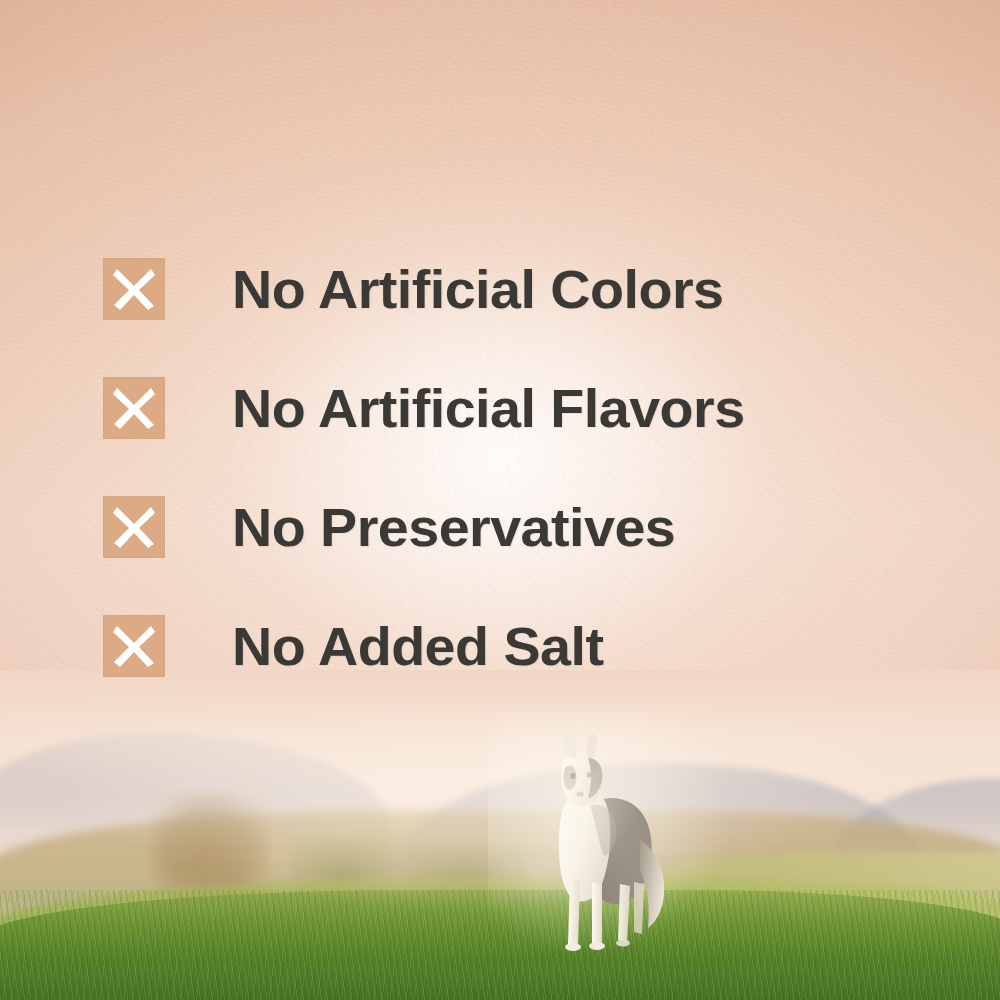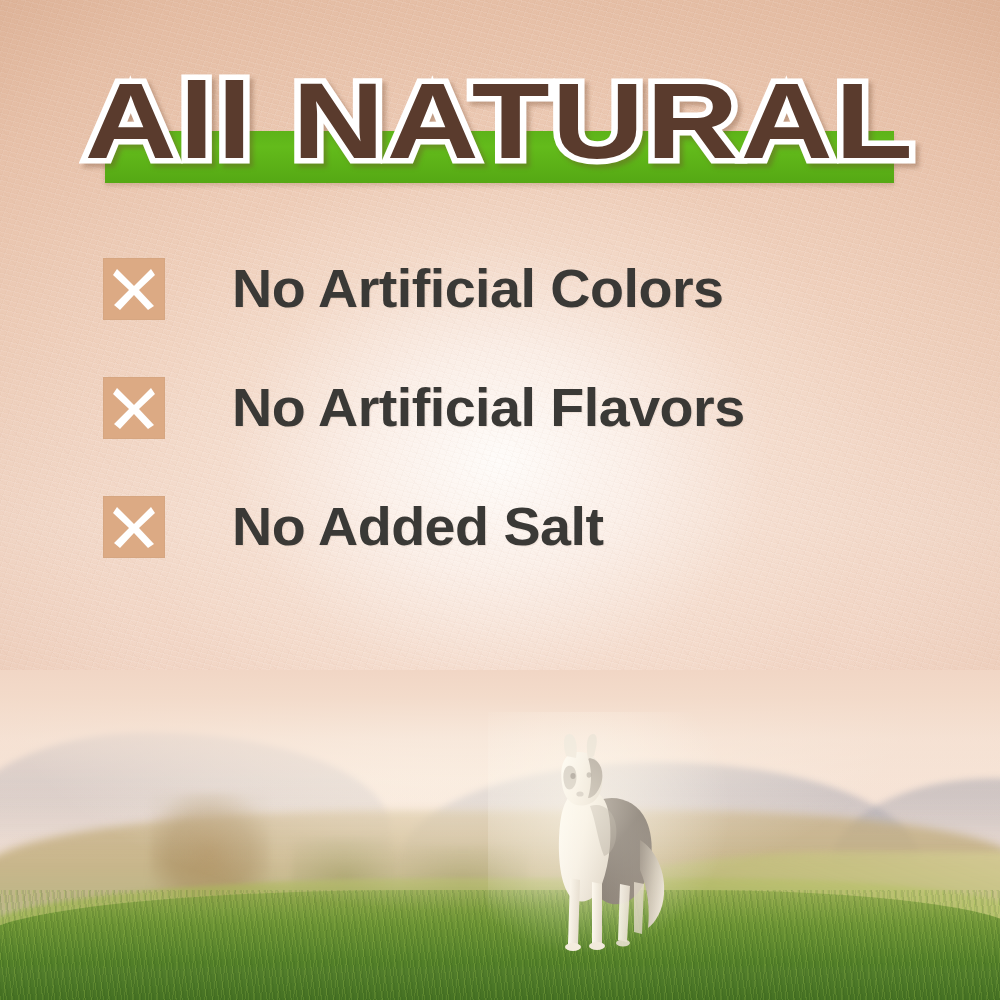--- a/index.html
+++ b/index.html
@@ -111,21 +111,21 @@
 
   
   .benefits {
     position: absolute;
     left: 103px;
     top: 258px;
     width: 820px;
   }
   .benefit-row {
     display: flex;
-    align-items: flex-start;
+    align-items: center;
     height: 62px;
     margin-bottom: 57px;
   }
   .benefit-row:last-child { margin-bottom: 16px; }
 
   .checkbox {
     position: relative;
     flex: 0 0 auto;
     width: 62px;
     height: 62px;
@@ -452,24 +452,20 @@
       <path d="M92 152 L90 208 L99 210 L102 154 Z" fill="url(#legG)" opacity=".92"></path>
       <path d="M106 150 L106 200 L114 202 L116 152 Z" fill="#ded4c3" opacity=".80"></path>
 
       <ellipse cx="45" cy="215" rx="8" ry="4" fill="#f4ecdd"></ellipse>
       <ellipse cx="69" cy="214" rx="8" ry="4" fill="#f2eadb"></ellipse>
       <ellipse cx="95" cy="211" rx="7" ry="3.5" fill="#e9e0d0" opacity=".9"></ellipse>
     </svg>
     <div class="dog-glow"></div>
   </div>
 
-  <div class="headline-wrap">
-    <div class="green-bar"></div>
-    <div class="headline">All NATURAL</div>
-  </div>
 
   <div class="benefits">
 
     <div class="benefit-row">
       <div class="checkbox">
         <svg viewBox="0 0 62 62" xmlns="http://www.w3.org/2000/svg" aria-hidden="true">
           <path d="M14 11 L31 28 L48 11 L52 17 L36 32 L51 48 L45 52 L31 37 L17 52 L11 47 L26 32 L10 17 Z" fill="#ffffff"></path>
         </svg>
       </div>
       <div class="benefit-label">No Artificial Colors</div>
@@ -477,20 +473,28 @@
 
     <div class="benefit-row">
       <div class="checkbox">
         <svg viewBox="0 0 62 62" xmlns="http://www.w3.org/2000/svg" aria-hidden="true">
           <path d="M14 11 L31 28 L48 11 L52 17 L36 32 L51 48 L45 52 L31 37 L17 52 L11 47 L26 32 L10 17 Z" fill="#ffffff"></path>
         </svg>
       </div>
       <div class="benefit-label">No Artificial Flavors</div>
     </div>
 
+    <div class="benefit-row">
+      <div class="checkbox">
+        <svg viewBox="0 0 62 62" xmlns="http://www.w3.org/2000/svg" aria-hidden="true">
+          <path d="M14 11 L31 28 L48 11 L52 17 L36 32 L51 48 L45 52 L31 37 L17 52 L11 47 L26 32 L10 17 Z" fill="#ffffff"></path>
+        </svg>
+      </div>
+      <div class="benefit-label">No Preservatives</div>
+    </div>
 
     <div class="benefit-row">
       <div class="checkbox">
         <svg viewBox="0 0 62 62" xmlns="http://www.w3.org/2000/svg" aria-hidden="true">
           <path d="M14 11 L31 28 L48 11 L52 17 L36 32 L51 48 L45 52 L31 37 L17 52 L11 47 L26 32 L10 17 Z" fill="#ffffff"></path>
         </svg>
       </div>
       <div class="benefit-label">No Added Salt</div>
     </div>
 

